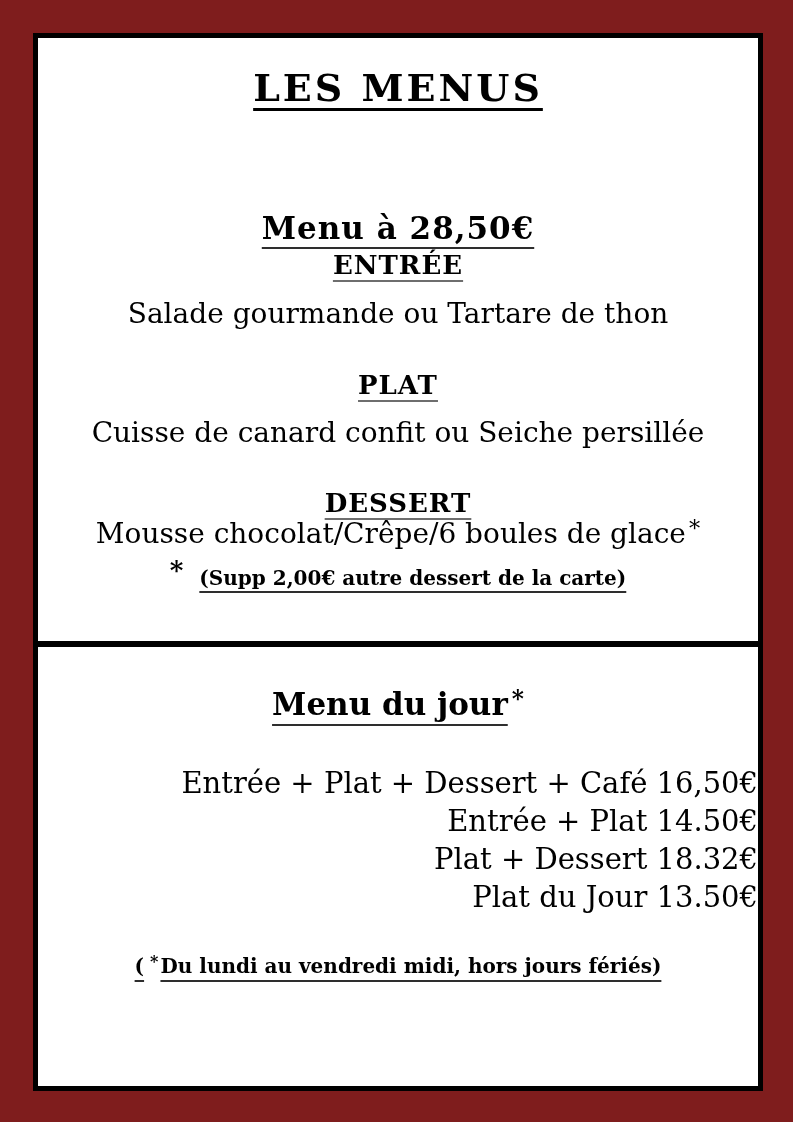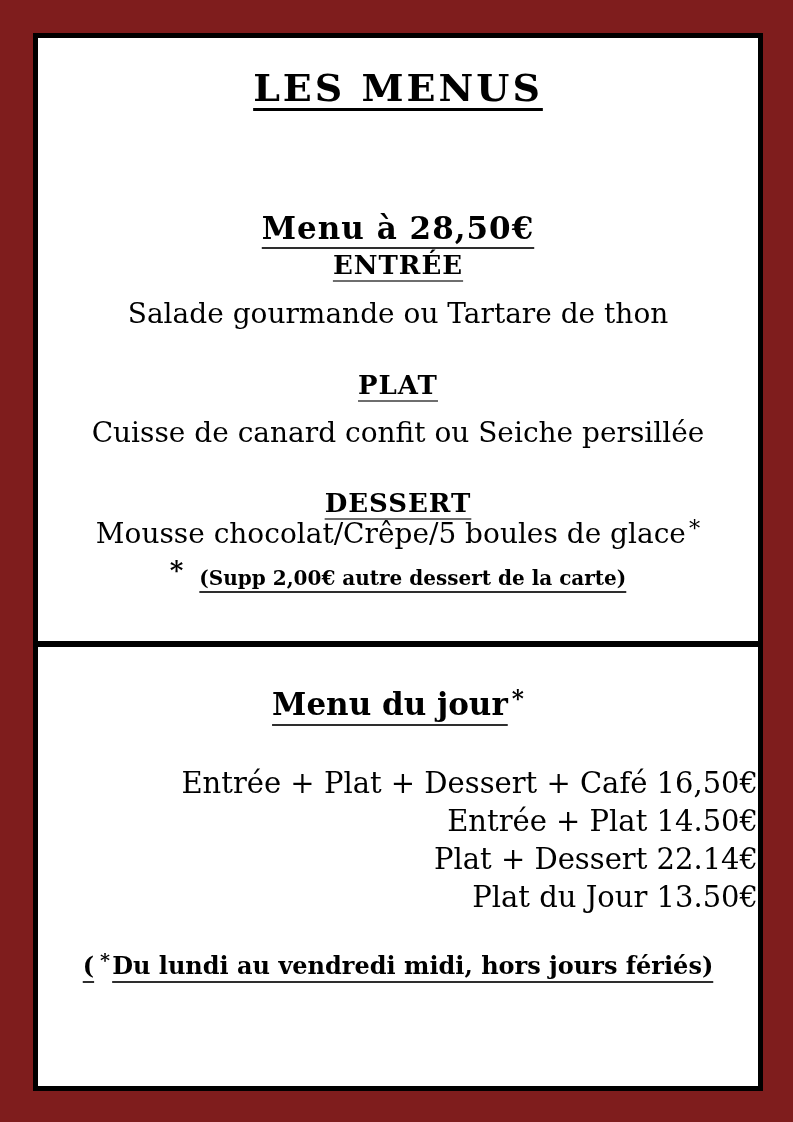--- a/index.html
+++ b/index.html
@@ -122,21 +122,21 @@
     font-size: 29px;
     text-align: right;
   }
   .price-line { line-height: 38px; }
   .note {
     top: 908px;
     left: 50%;
     right: auto;
     width: 664px;
     transform: translateX(-50%);
-    font-size: 24px;
+    font-size: 20px;
     font-weight: bold;
     line-height: 40px;
     text-decoration: underline;
     text-decoration-thickness: 2px;
     text-decoration-color: #2e2e2e;
     text-underline-offset: 7px;
   }
   .note-star {
     display: inline-block;
     font-size: 0.8em;
@@ -159,37 +159,37 @@
 
     <div class="line course-label pos-entree">ENTRÉE</div>
 
     <div class="line course-label pos-plat">PLAT</div>
 
     <div class="line course-items pos-cuisse">Cuisse de canard confit ou Seiche persillée</div>
 
     <div class="line course-label pos-dessert">DESSERT</div>
 
     <div class="line course-items pos-mousse">
-      <span>Mousse chocolat/Crêpe/5 boules de glace</span><span class="glace-star">*</span>
+      <span>Mousse chocolat/Crêpe/6 boules de glace</span><span class="glace-star">*</span>
     </div>
 
     <div class="line supp">
       <span class="supp-star">*</span><span class="supp-text">(Supp 2,00€ autre dessert de la carte)</span>
     </div>
 
     <div class="divider"></div>
 
     <div class="line jour">
       <span>Menu du jour</span><span class="jour-star">*</span>
     </div>
 
     <div class="line prices">
       <div class="price-line">Entrée + Plat + Dessert + Café 16,50€</div>
       <div class="price-line">Entrée + Plat 14.50€</div>
-      <div class="price-line">Plat + Dessert 22.14€</div>
+      <div class="price-line">Plat + Dessert 18.32€</div>
       <div class="price-line">Plat du Jour 13.50€</div>
     </div>
 
     <div class="line note">
       <span>(</span><span class="note-star">*</span><span>Du lundi au vendredi midi, hors jours fériés)</span>
     </div>
 
   </div>
 </div>
 

